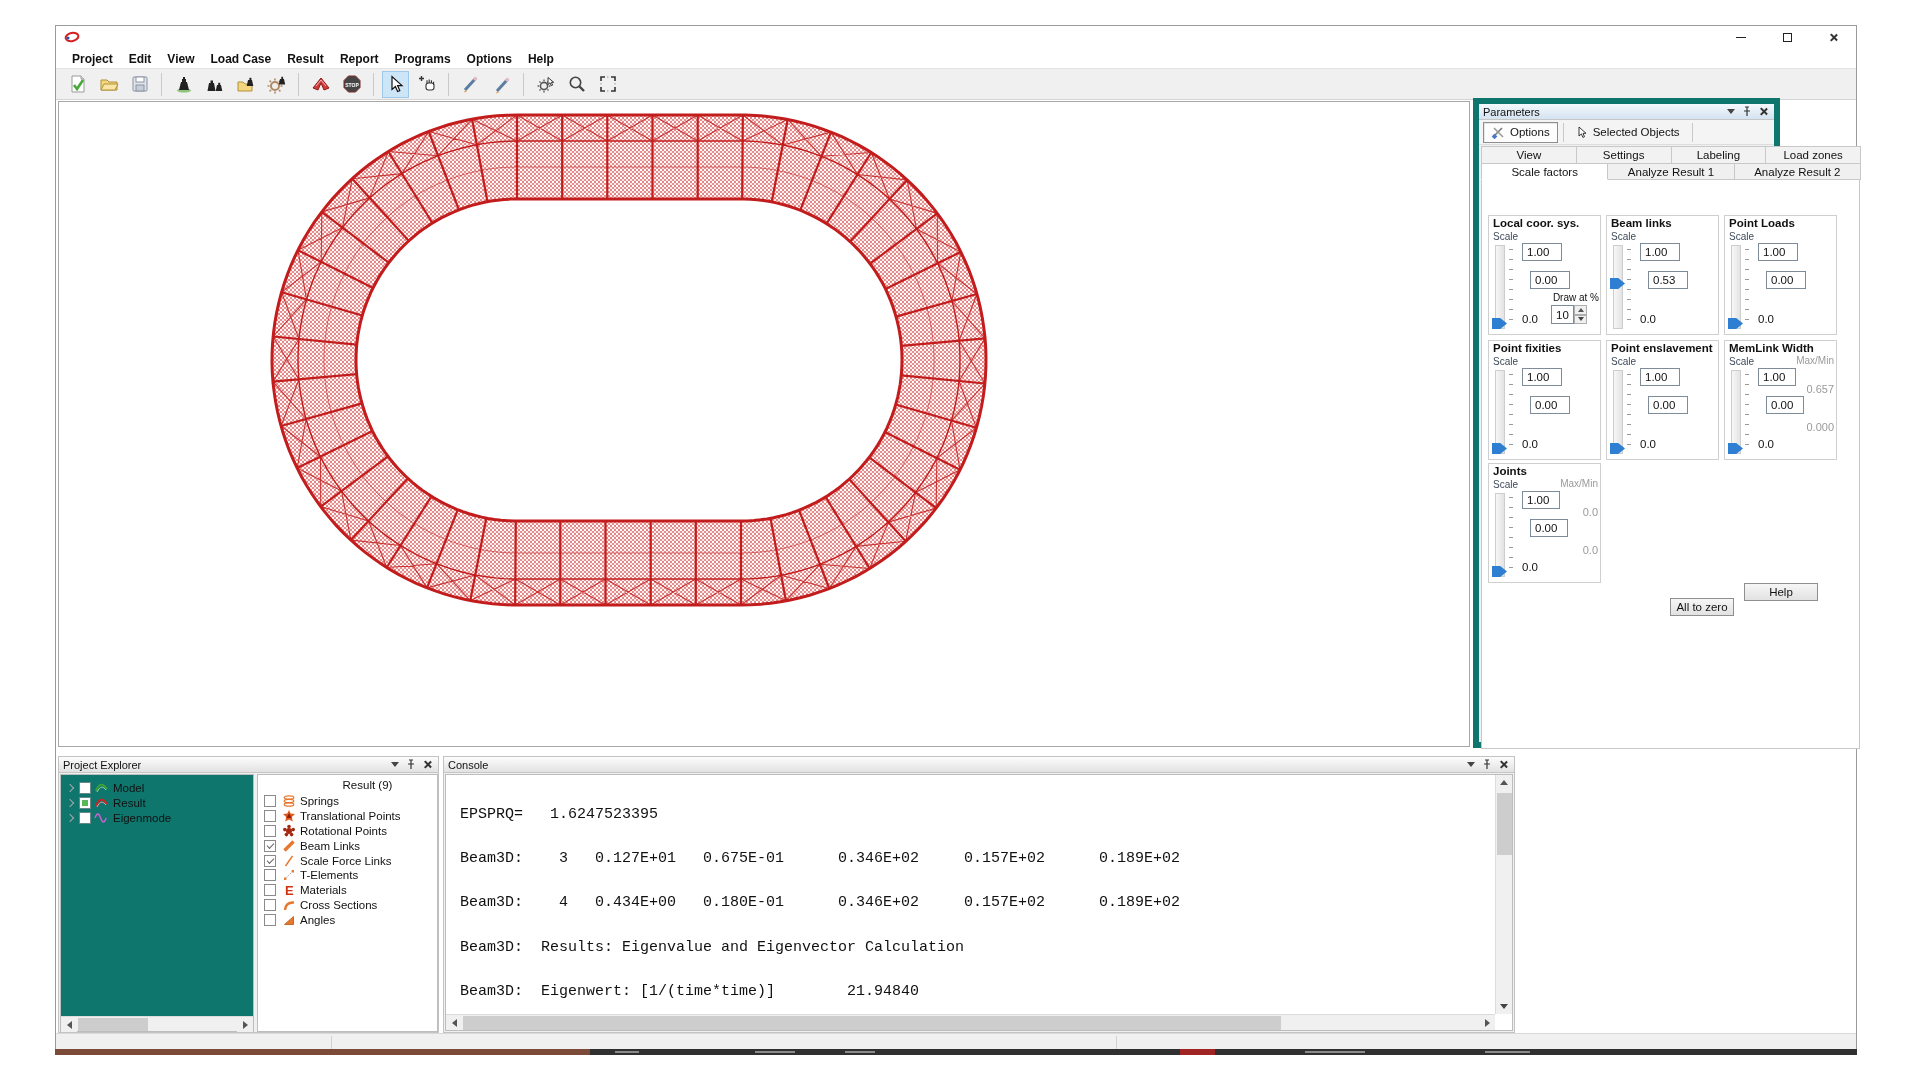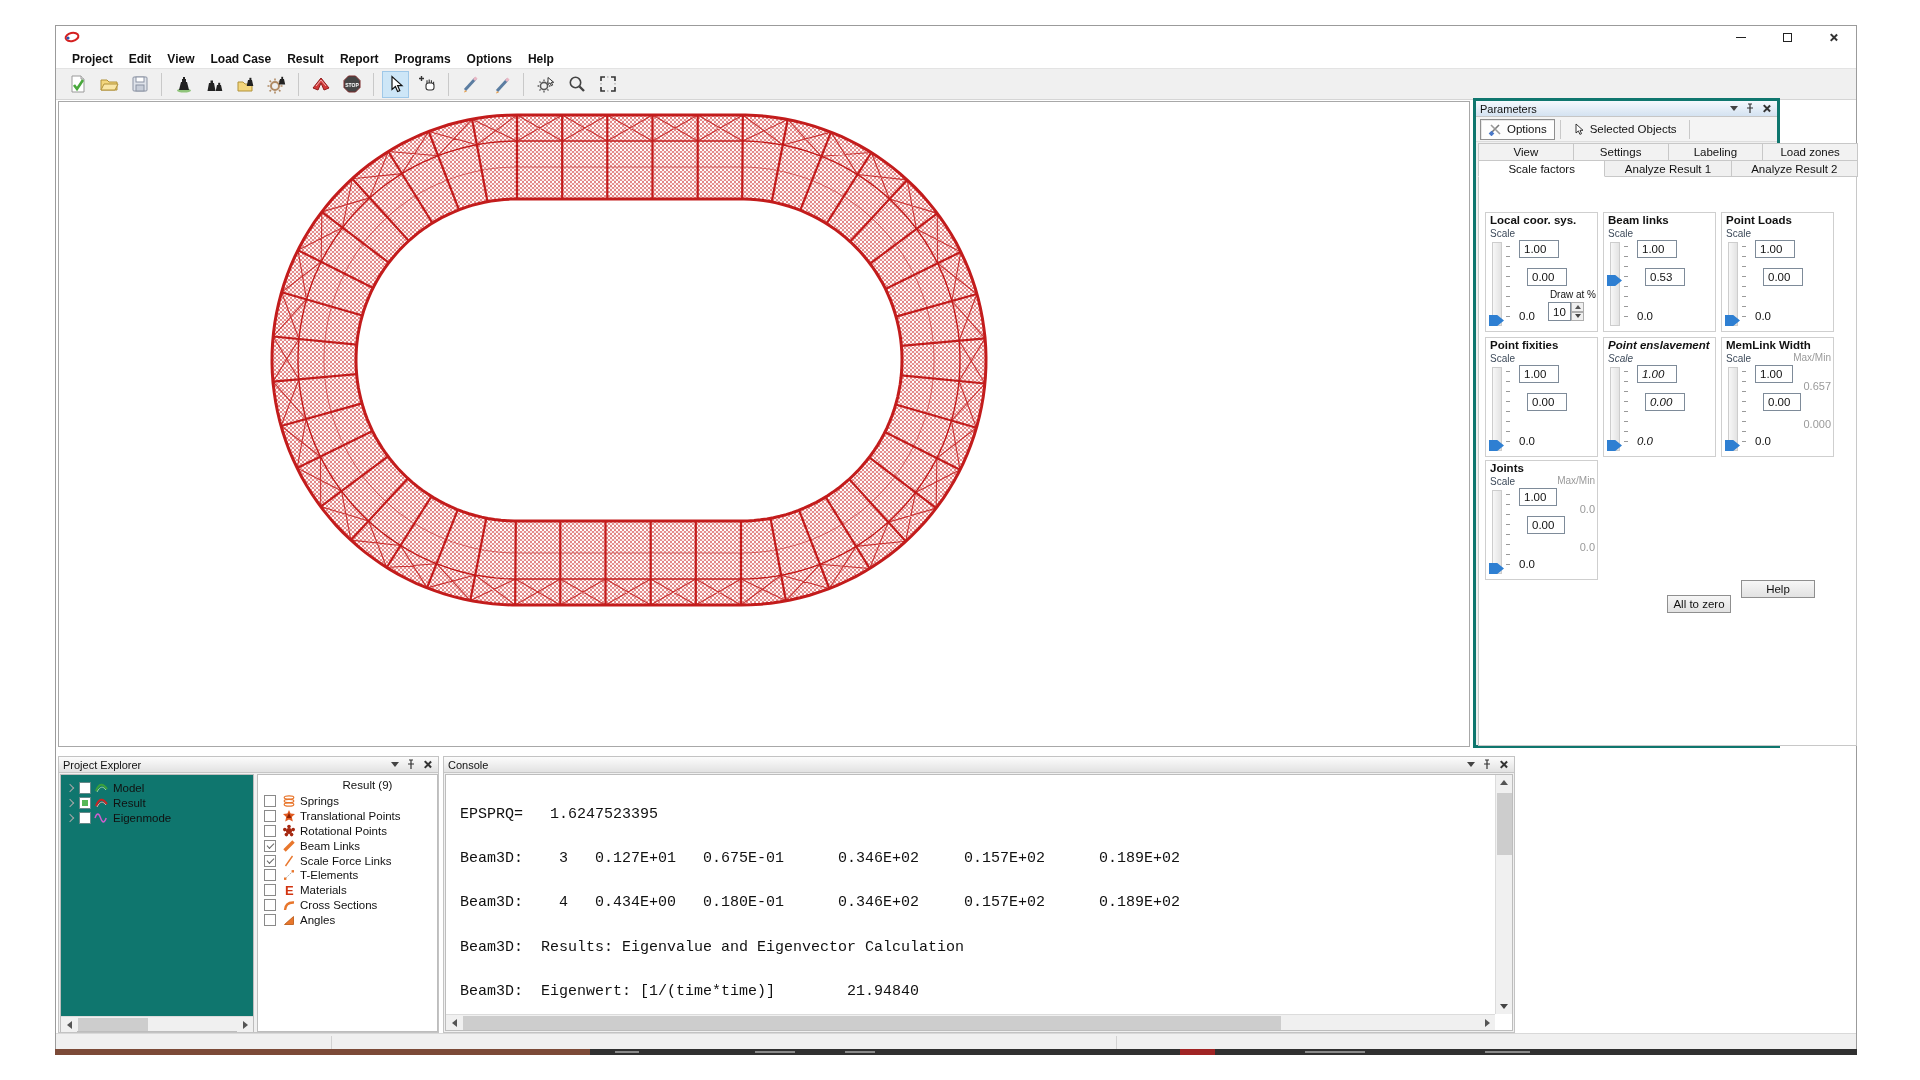--- a/index.html
+++ b/index.html
@@ -31,21 +31,21 @@
   .dockhdr .t{flex:1;}
   .dockbtn{width:14px;height:12px;display:flex;align-items:center;justify-content:center;margin-left:2px;}
   .tri-down{width:0;height:0;border-left:4px solid transparent;border-right:4px solid transparent;border-top:5px solid #444;}
   .tri-up{width:0;height:0;border-left:4px solid transparent;border-right:4px solid transparent;border-bottom:5px solid #555;}
   .tri-left{width:0;height:0;border-top:4px solid transparent;border-bottom:4px solid transparent;border-right:5px solid #555;}
   .tri-right{width:0;height:0;border-top:4px solid transparent;border-bottom:4px solid transparent;border-left:5px solid #555;}
   .xmark{position:relative;width:9px;height:9px;}
   .xmark::before,.xmark::after{content:"";position:absolute;left:4px;top:0;width:1.5px;height:9px;background:#333;}
   .xmark::before{transform:rotate(45deg);} .xmark::after{transform:rotate(-45deg);}
   
-  .params{position:absolute;left:1417px;top:72px;width:307px;height:650px;background:#f0f0f0;border:3px solid #0f766e;}
+  .params{position:absolute;left:1417px;top:72px;width:307px;height:650px;background:#f0f0f0;border:6px solid #0f766e;}
   .modebar{position:absolute;left:0;top:16px;width:100%;height:25px;background:#f4f4f4;display:flex;align-items:center;padding-left:4px;border-bottom:1px solid #ddd;}
   .modebtn{height:21px;display:flex;align-items:center;font-size:11.5px;padding:0 7px;}
   .modebtn.pressed{background:#fdfdfd;border:1px solid #8f8f8f;box-shadow:inset 1px 1px 0 #e7e7e7;}
   .modebtn .mi{margin-right:5px;display:flex;}
   .msep{width:1px;height:19px;background:#c9c9c9;margin:0 5px;}
   .tabs1{position:absolute;left:2px;top:42px;width:379px;height:17px;display:flex;}
   .tab1{flex:1;border:1px solid #c8c8c8;border-bottom:none;background:#f2f2f2;font-size:11.5px;display:flex;align-items:center;justify-content:center;margin-right:-1px;}
   .tabs2{position:absolute;left:2px;top:59px;width:379px;height:17px;display:flex;}
   .tab2{flex:1;border:1px solid #c8c8c8;background:#f0f0f0;font-size:11.5px;display:flex;align-items:center;justify-content:center;margin-right:-1px;}
   .tab2.active{background:#fff;border-bottom:1px solid #fff;position:relative;z-index:2;}
@@ -379,21 +379,21 @@
           <div class="g-title">Point fixities</div>
           <div class="g-scale">Scale</div>
           <div class="g-track"></div>
           <div class="g-ticks"></div>
           <div class="g-thumb" style="top:102px;"></div>
           <div class="tbox g-v1">1.00</div>
           <div class="tbox g-v2">0.00</div>
           <div class="g-v3">0.0</div>
         </div>
 
-        <div class="grp" style="left:124px;top:160px;font-style:italic;">
+        <div class="grp" style="left:124px;top:160px;">
           <div class="g-title">Point enslavement</div>
           <div class="g-scale">Scale</div>
           <div class="g-track"></div>
           <div class="g-ticks"></div>
           <div class="g-thumb" style="top:102px;"></div>
           <div class="tbox g-v1">1.00</div>
           <div class="tbox g-v2">0.00</div>
           <div class="g-v3">0.0</div>
         </div>
 

